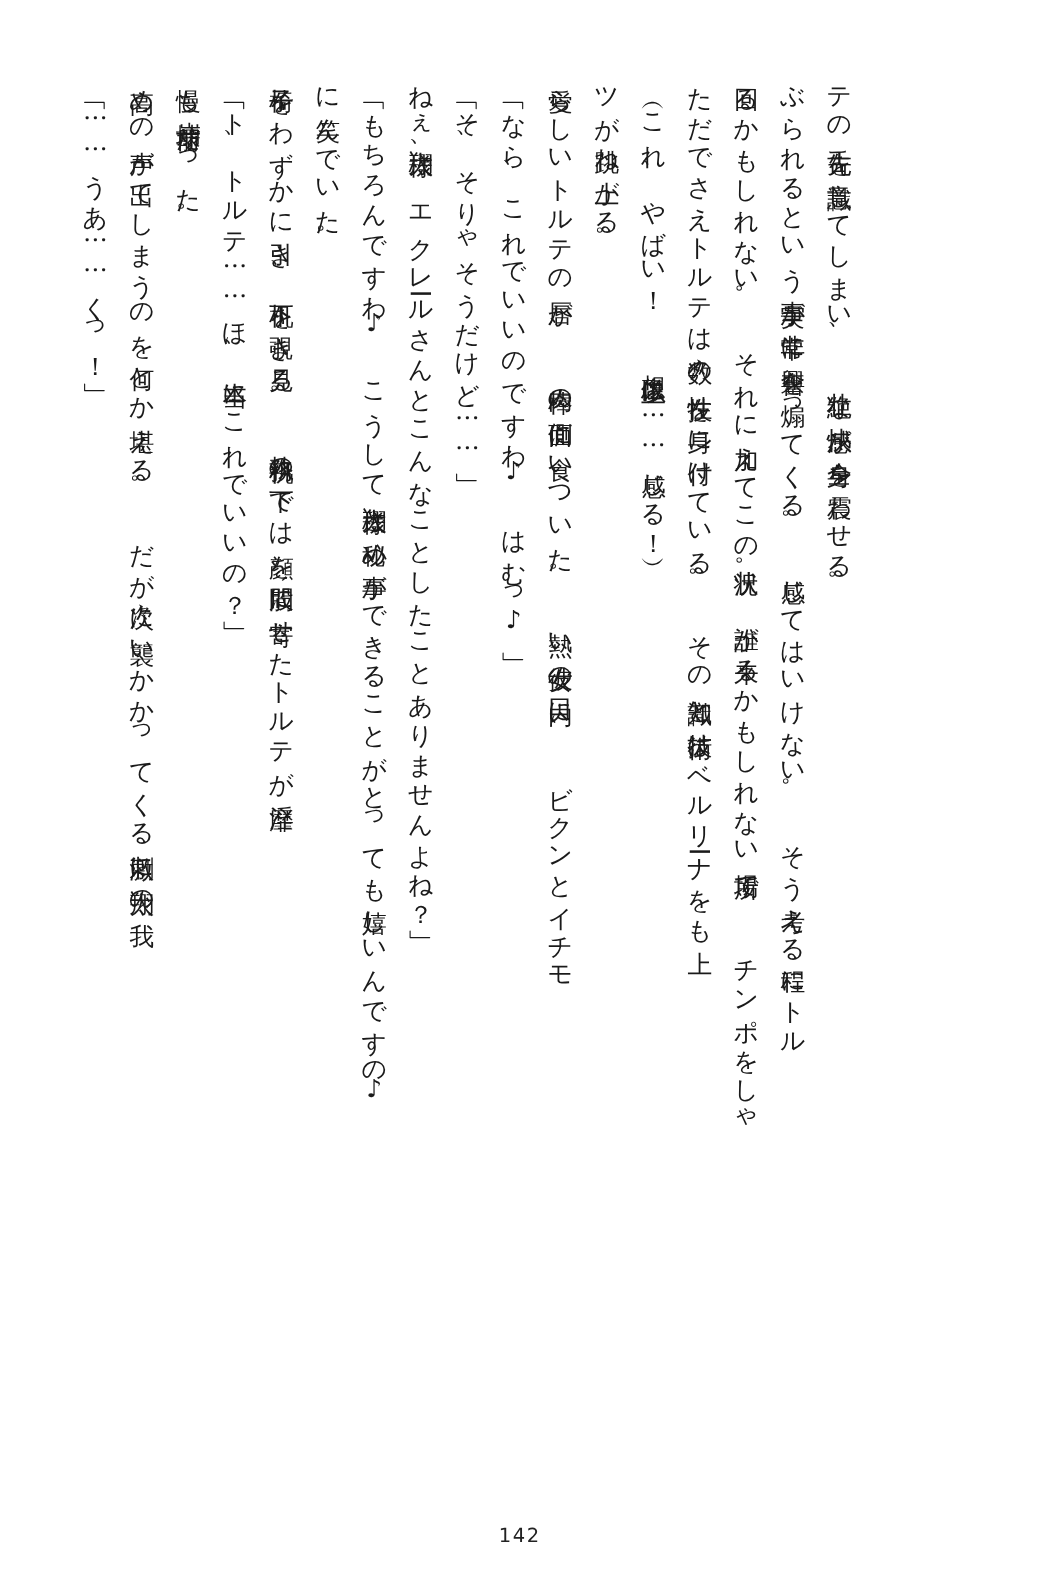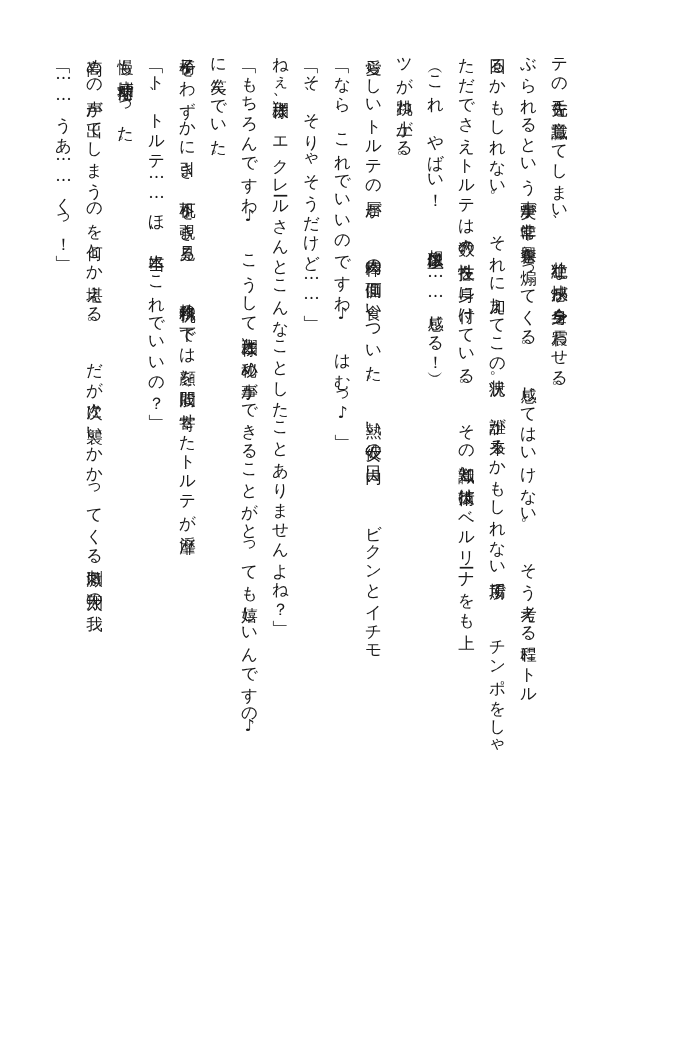--- a/index.html
+++ b/index.html
@@ -90,13 +90,14 @@
     <div class="column indent">「なら、これでいいのですわ♪　はむっ♪」</div>
     <div class="column">愛らしいトルテの唇が、　肉棒の側面に食いついた。　熱い彼女の口内に、　ビクンとイチモ</div>
     <div class="column">ツが跳ね上がる。</div>
     <div class="column indent">（これ、やばい！　　想像以上に……感じる！）</div>
     <div class="column">ただでさえトルテは数々の性技を身に付けている。　その知識と技術はベルリーナをも上</div>
     <div class="column">回るかもしれない。　それに加えてこの状況。　誰が来るかもしれない場所で、　チンポをしゃ</div>
     <div class="column">ぶられるという事実が非常に興奮を煽ってくる。　感じてはいけない。　そう考える程にトル</div>
     <div class="column">テの舌先を意識してしまい、　壮絶な快感が全身を震わせる。</div>
   </div>
 
+  <div id="page-number">142</div>
 </div>
 
 </body></html>

